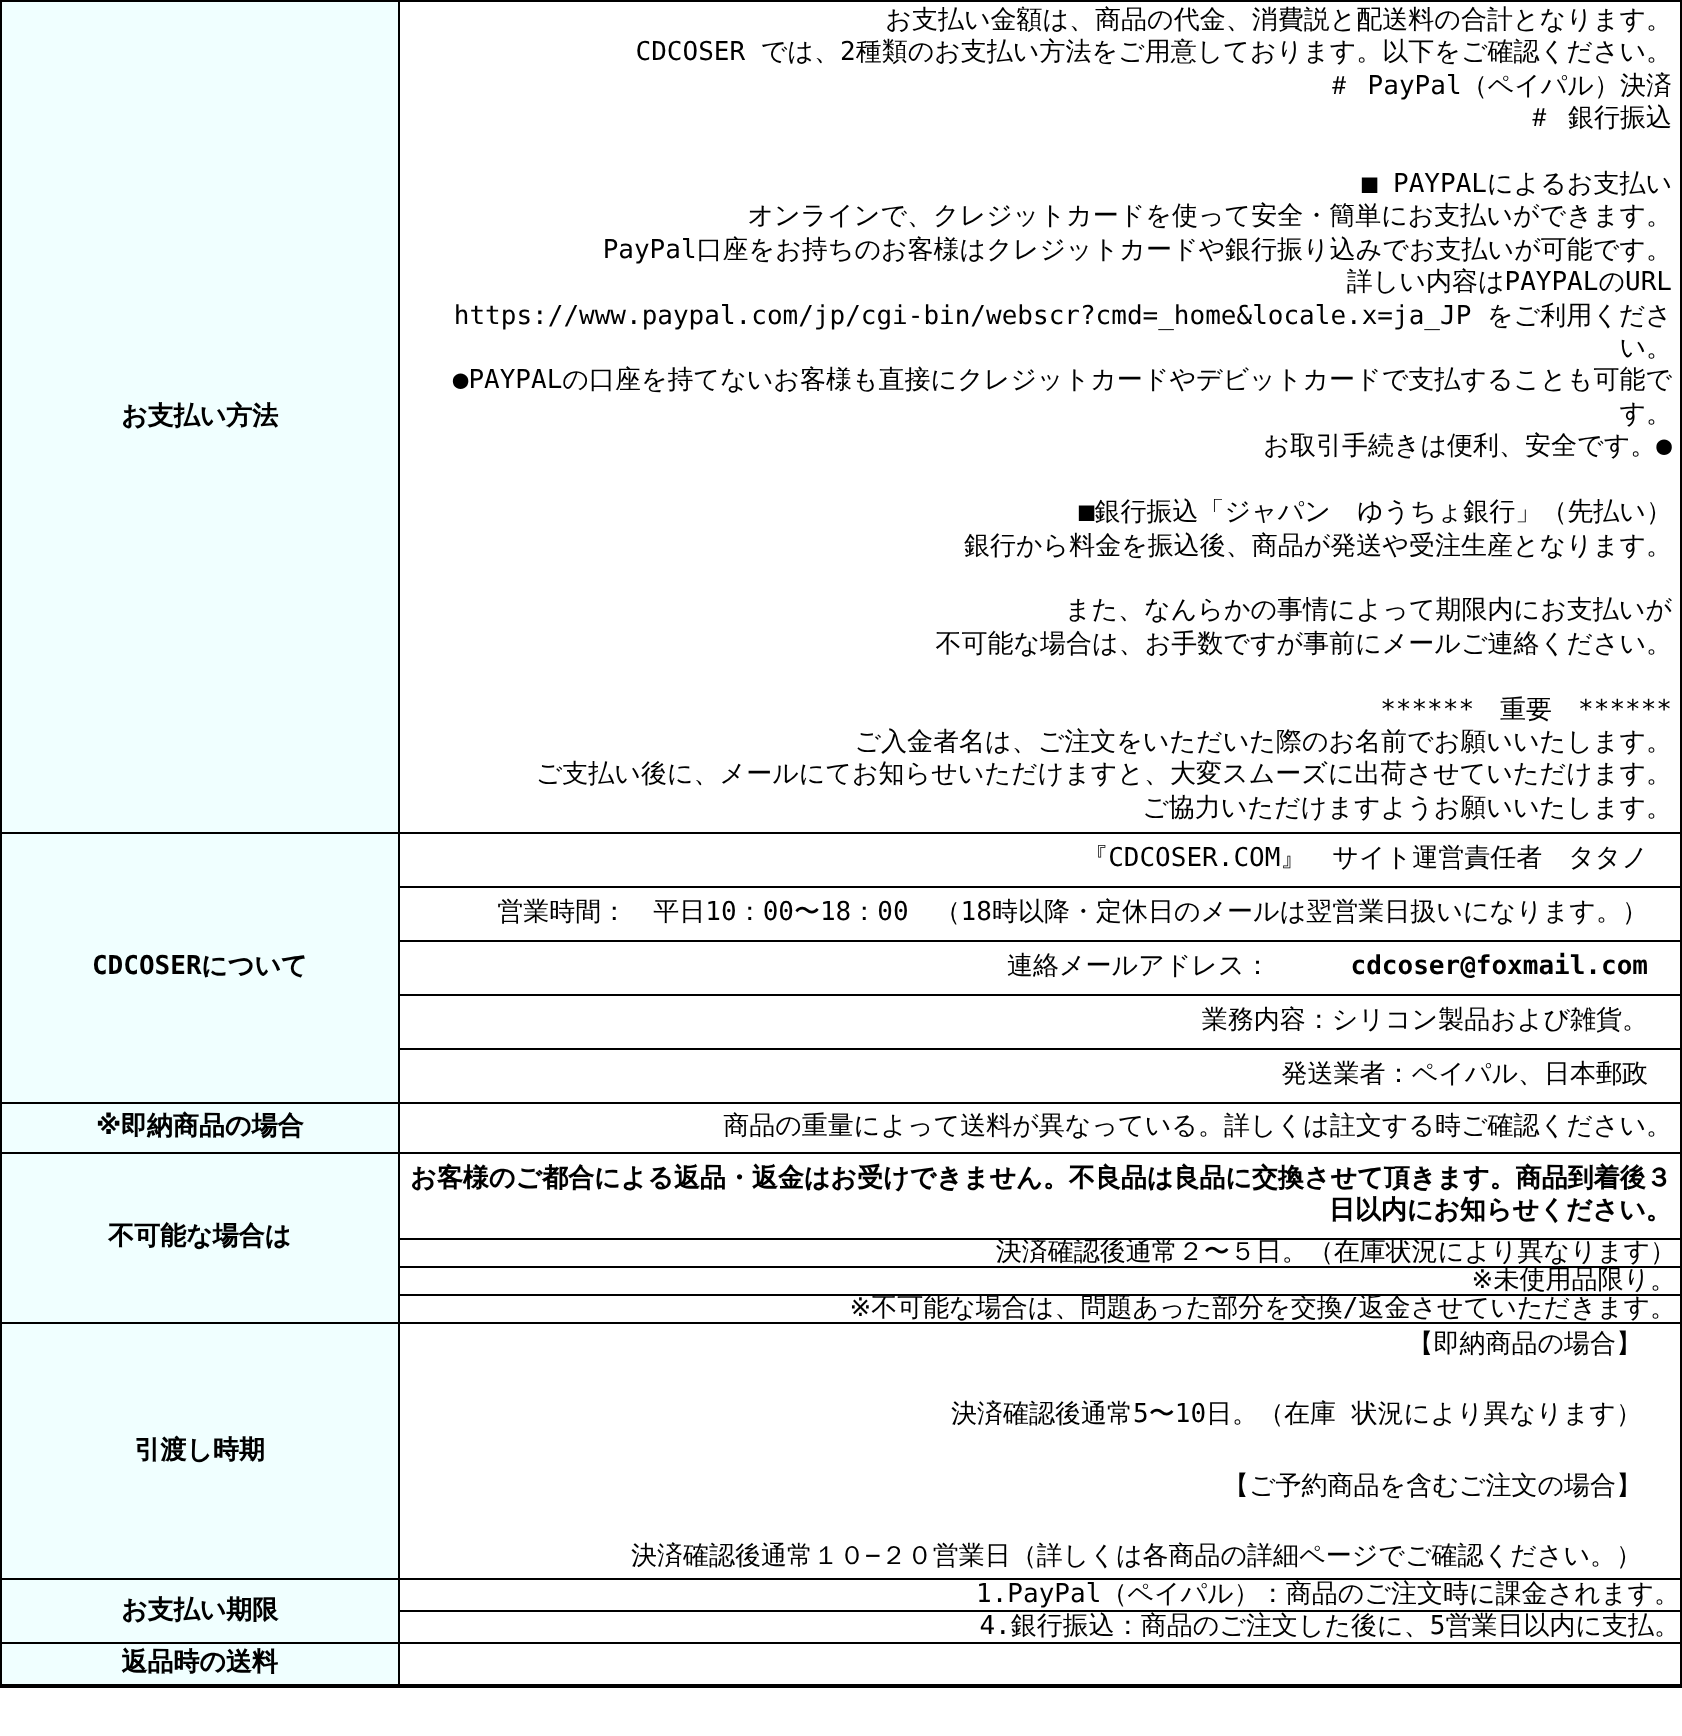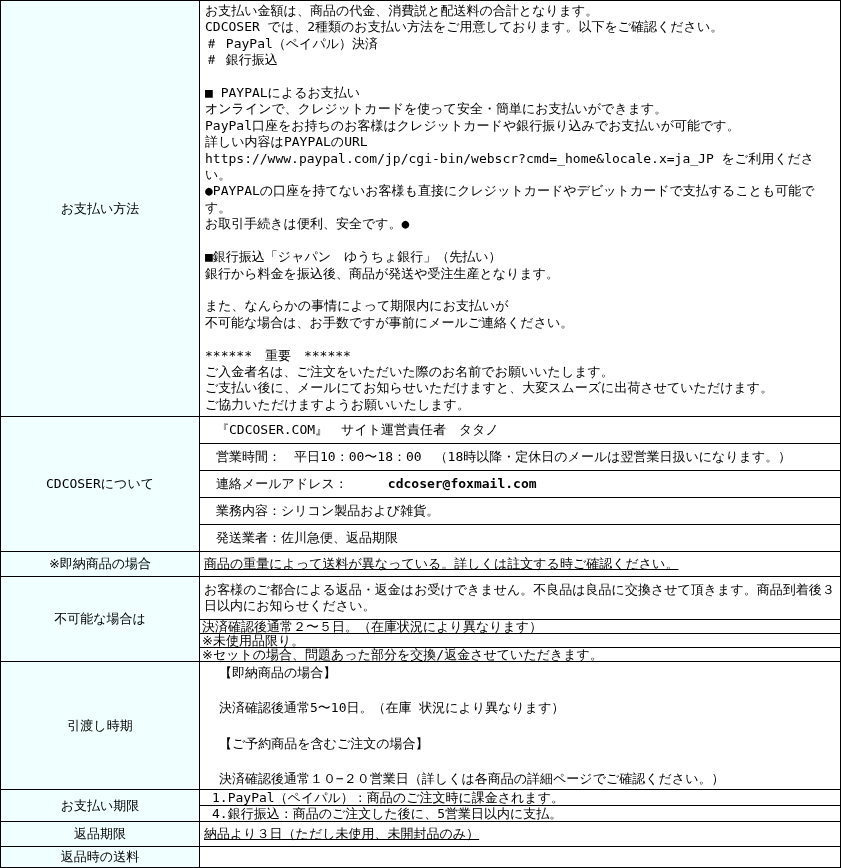--- a/index.html
+++ b/index.html
@@ -23,46 +23,47 @@
     border-bottom-width: 2px;
   }
   th, td {
     border: 1px solid var(--border, #000000);
     vertical-align: middle;
     background: var(--content-bg, #ffffff);
   }
   th.label {
     width: 198px;
     background: var(--label-bg, #f0ffff);
-    font-weight: normal;
+    font-weight: bold;
     text-align: center;
     padding: 2px 3px;
     font-size: 13px;
     line-height: 16px;
   }
   td.content {
     padding: 0;
   }
   .cell {
     white-space: pre-line;
     overflow-wrap: break-word;
     word-break: break-word;
+    text-align: right;
   }
   .sub + .sub {
     border-top: 1px solid var(--border, #000000);
   }
   
   .c-main { line-height: 16.4px; padding: 2px 4px 3px 5px; }
   .c-sub16 { line-height: 16px; padding: 5px 16px; }
   .c-one22 { line-height: 16px; padding: 2px 4px; }
-  .c-one26 { line-height: 16px; padding: 4px 4px; text-decoration: underline; }
-  .c-r5a { line-height: 16px; padding: 5px 4px; }
+  .c-one26 { line-height: 16px; padding: 4px 4px; }
+  .c-r5a { line-height: 16px; padding: 5px 4px; font-weight: bold; }
   .c-r5b { line-height: 13px; padding: 0 2px; }
   .c-r6 { line-height: 17.6px; padding: 2px 19px; }
-  .c-r7 { line-height: 15px; padding: 0 12px; }
+  .c-r7 { line-height: 15px; padding: 0 0; }
   b { font-weight: bold; margin-left: 40px; }
 </style>
 </head>
 <body>
 
 <div class="page">
   <table class="info">
     <colgroup>
       <col style="width:199px">
       <col>
@@ -98,39 +99,39 @@
       </td>
     </tr>
 
     <tr>
       <th class="label">CDCOSERについて</th>
       <td class="content">
         <div class="cell sub c-sub16">『CDCOSER.COM』　サイト運営責任者　タタノ</div>
         <div class="cell sub c-sub16">営業時間：　平日10：00〜18：00　（18時以降・定休日のメールは翌営業日扱いになります。）</div>
         <div class="cell sub c-sub16"><span>連絡メールアドレス：</span><b>cdcoser@foxmail.com</b></div>
         <div class="cell sub c-sub16">業務内容：シリコン製品および雑貨。</div>
-        <div class="cell sub c-sub16">発送業者：佐川急便、返品期限</div>
+        <div class="cell sub c-sub16">発送業者：ペイパル、日本郵政</div>
       </td>
     </tr>
 
 
     <tr>
       <th class="label">※即納商品の場合</th>
       <td class="content">
         <div class="cell c-one26">商品の重量によって送料が異なっている。詳しくは註文する時ご確認ください。</div>
       </td>
     </tr>
 
     <tr>
       <th class="label">不可能な場合は</th>
       <td class="content">
         <div class="cell sub c-r5a">お客様のご都合による返品・返金はお受けできません。不良品は良品に交換させて頂きます。商品到着後３日以内にお知らせください。</div>
         <div class="cell sub c-r5b">決済確認後通常２〜５日。（在庫状況により異なります）</div>
         <div class="cell sub c-r5b">※未使用品限り。</div>
-        <div class="cell sub c-r5b">※セットの場合、問題あった部分を交換/返金させていただきます。</div>
+        <div class="cell sub c-r5b">※不可能な場合は、問題あった部分を交換/返金させていただきます。</div>
       </td>
     </tr>
 
     <tr>
       <th class="label">引渡し時期</th>
       <td class="content">
         <div class="cell c-r6">【即納商品の場合】
 
 決済確認後通常5〜10日。（在庫 状況により異なります）
 
@@ -141,26 +142,20 @@
     </tr>
 
     <tr>
       <th class="label">お支払い期限</th>
       <td class="content">
         <div class="cell sub c-r7">1.PayPal（ペイパル）：商品のご注文時に課金されます。</div>
         <div class="cell sub c-r7">4.銀行振込：商品のご注文した後に、5営業日以内に支払。</div>
       </td>
     </tr>
 
-    <tr>
-      <th class="label">返品期限</th>
-      <td class="content">
-        <div class="cell c-one26">納品より３日（ただし未使用、未開封品のみ）</div>
-      </td>
-    </tr>
 
     <tr>
       <th class="label">返品時の送料</th>
       <td class="content">
         
       </td>
     </tr>
 
   </tbody>
     </table>

